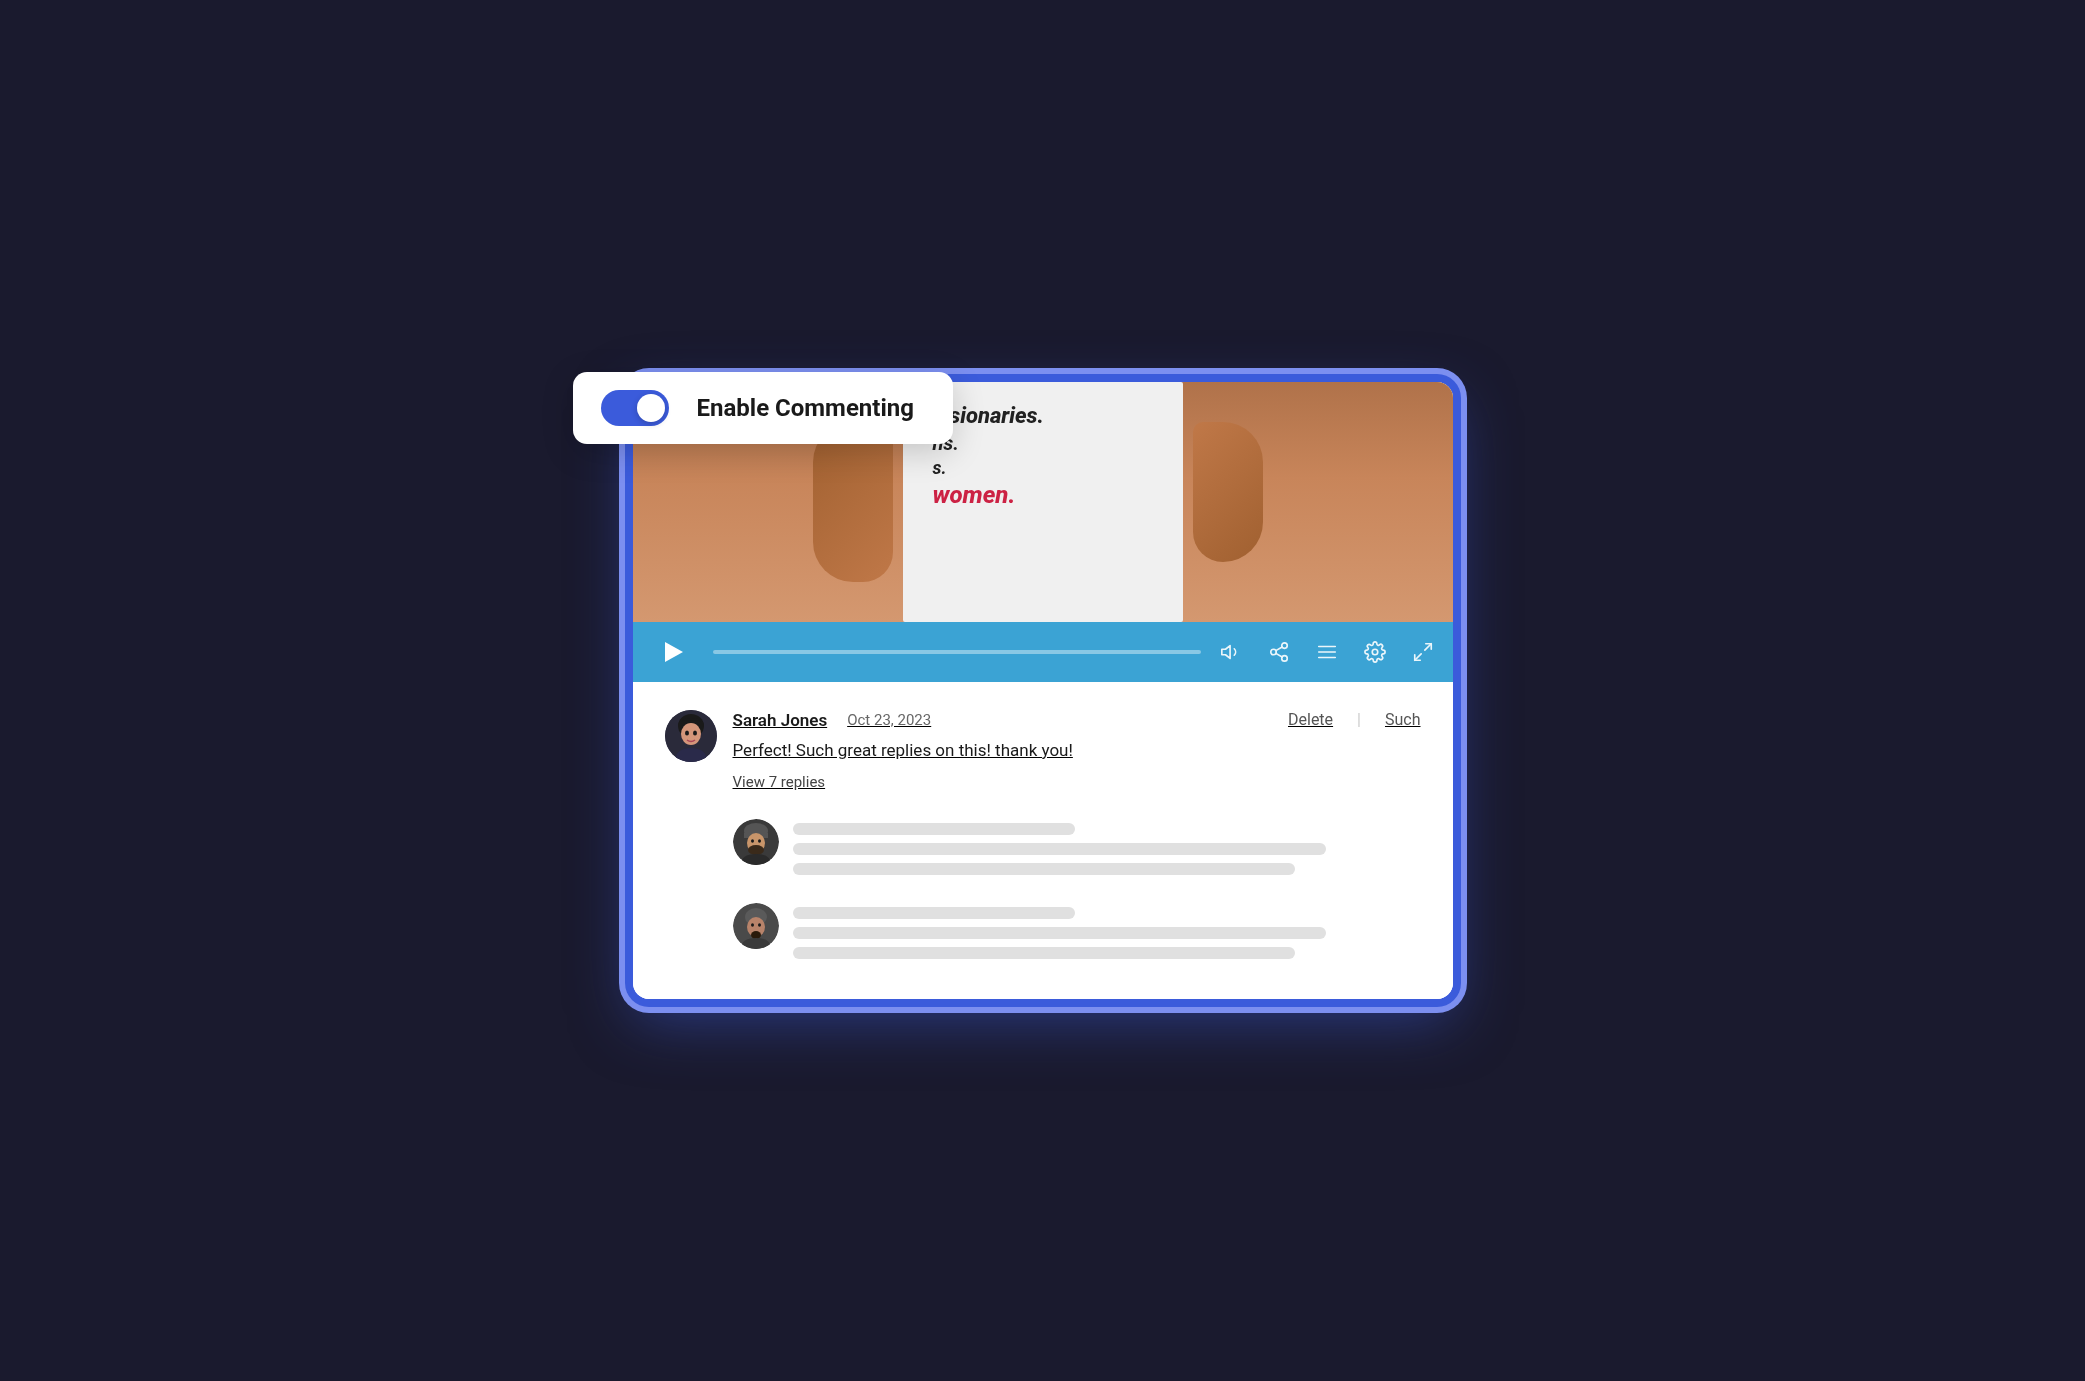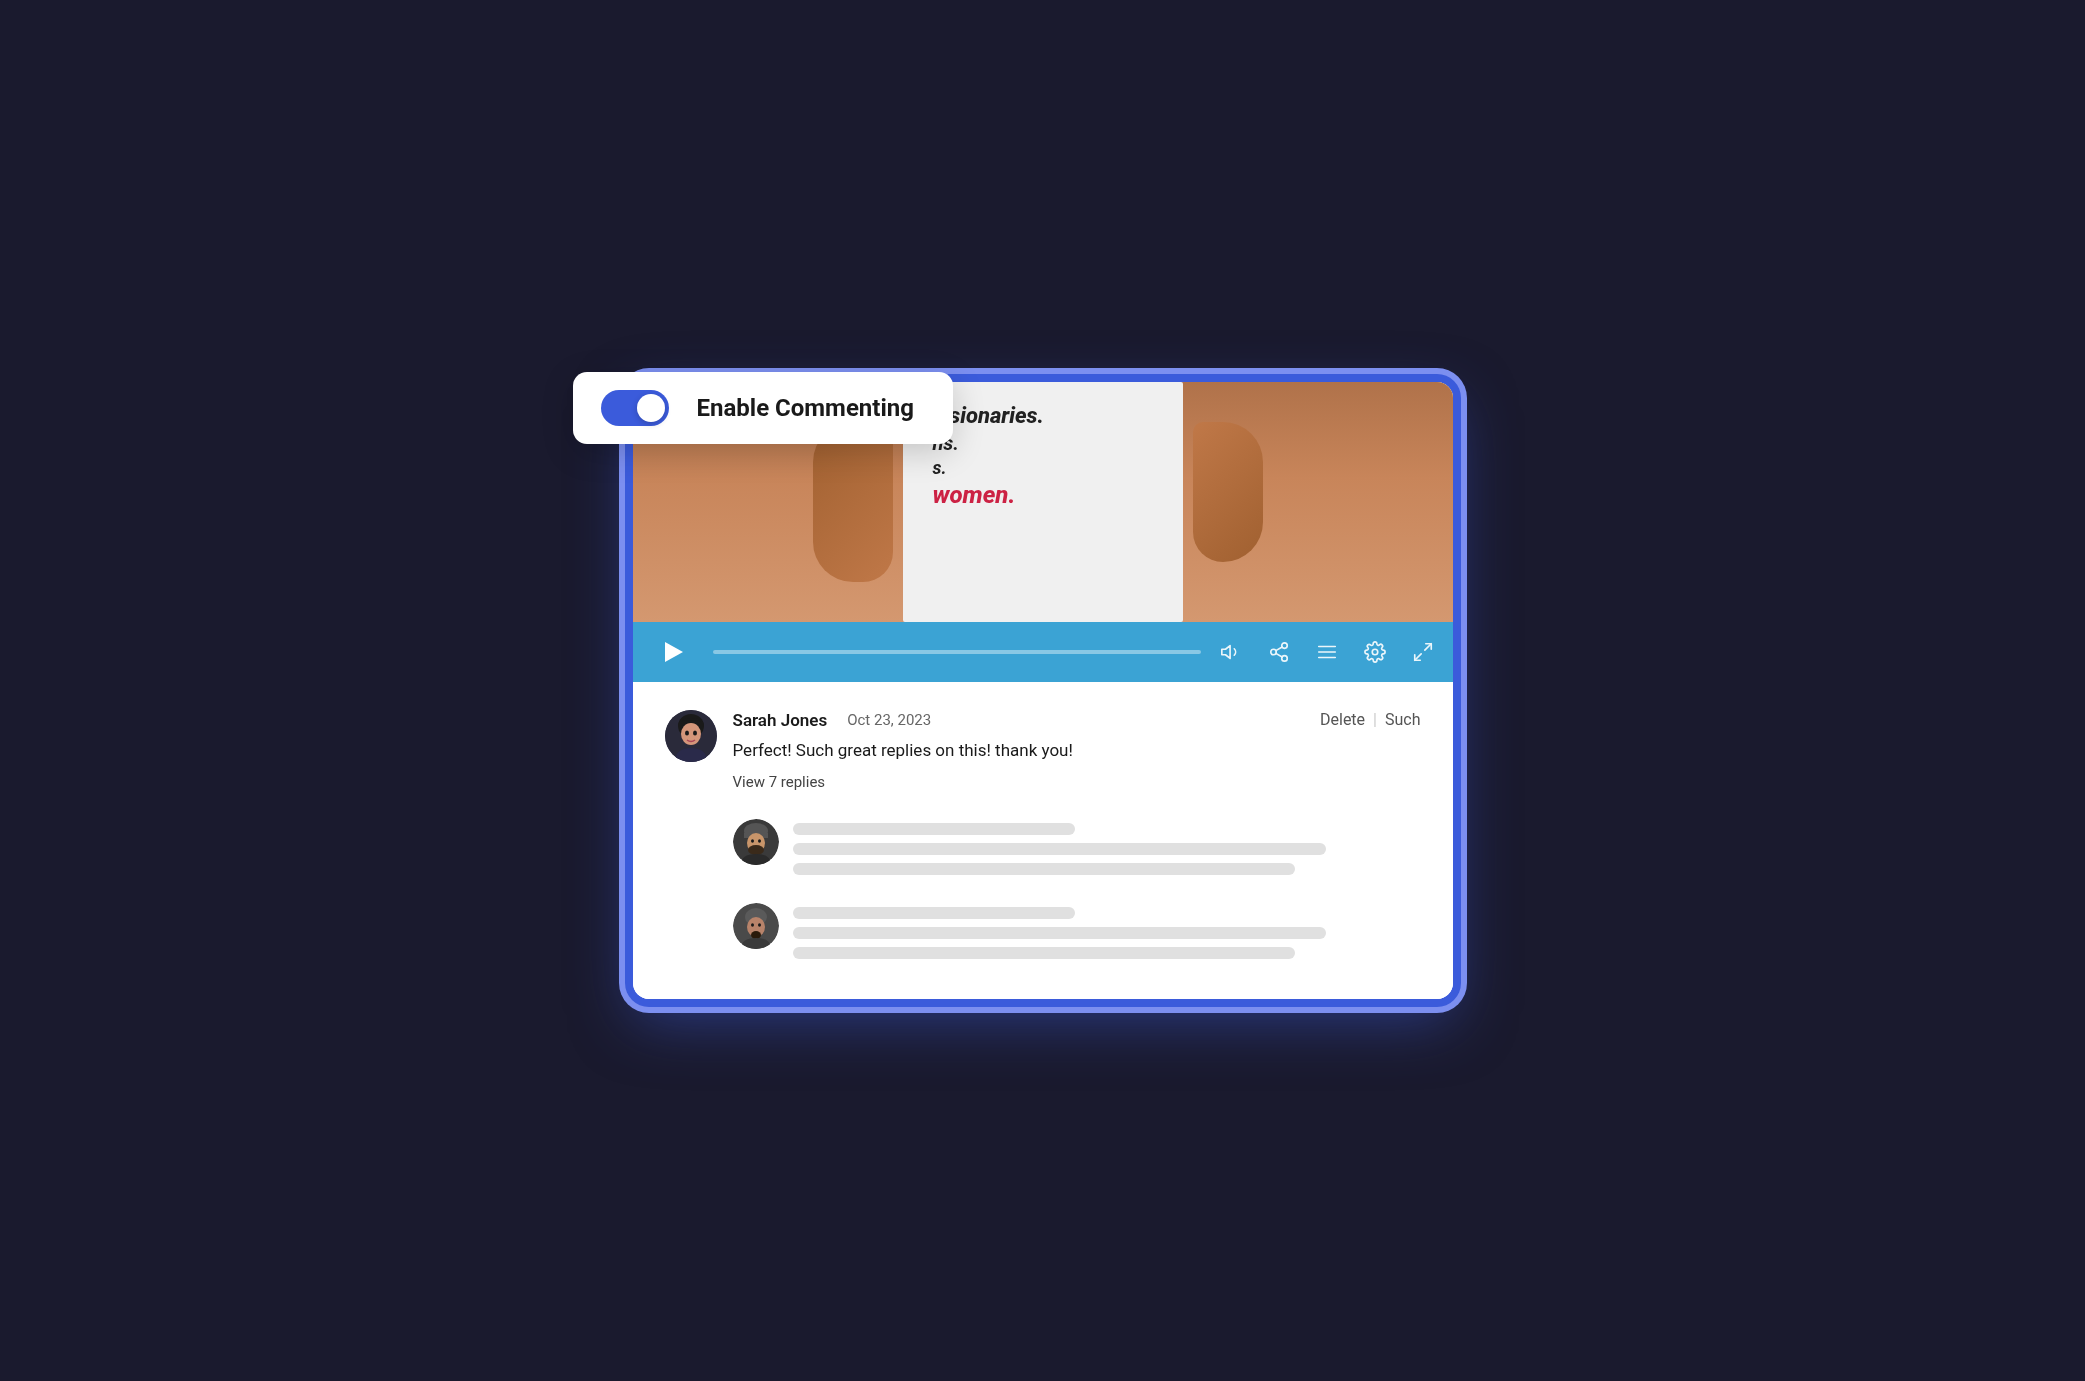--- a/index.html
+++ b/index.html
@@ -100,20 +100,21 @@
       align-items: center;
       justify-content: center;
       width: 28px;
       height: 28px;
     }
 
     
     .comments-section {
       background: white;
       padding: 28px 32px 32px 32px;
+      text-decoration: underline;
     }
 
     
     .comment-main {
       display: flex;
       gap: 16px;
       margin-bottom: 28px;
     }
 
     .avatar {
@@ -158,21 +159,21 @@
     }
 
     .comment-date {
       font-size: 15px;
       color: #666;
     }
 
     .comment-actions {
       display: flex;
       align-items: center;
-      gap: 8px;
+      gap: 24px;
       font-size: 16px;
       color: #555;
     }
 
     .comment-action-btn {
       color: #555;
       cursor: pointer;
       font-size: 16px;
     }
 

